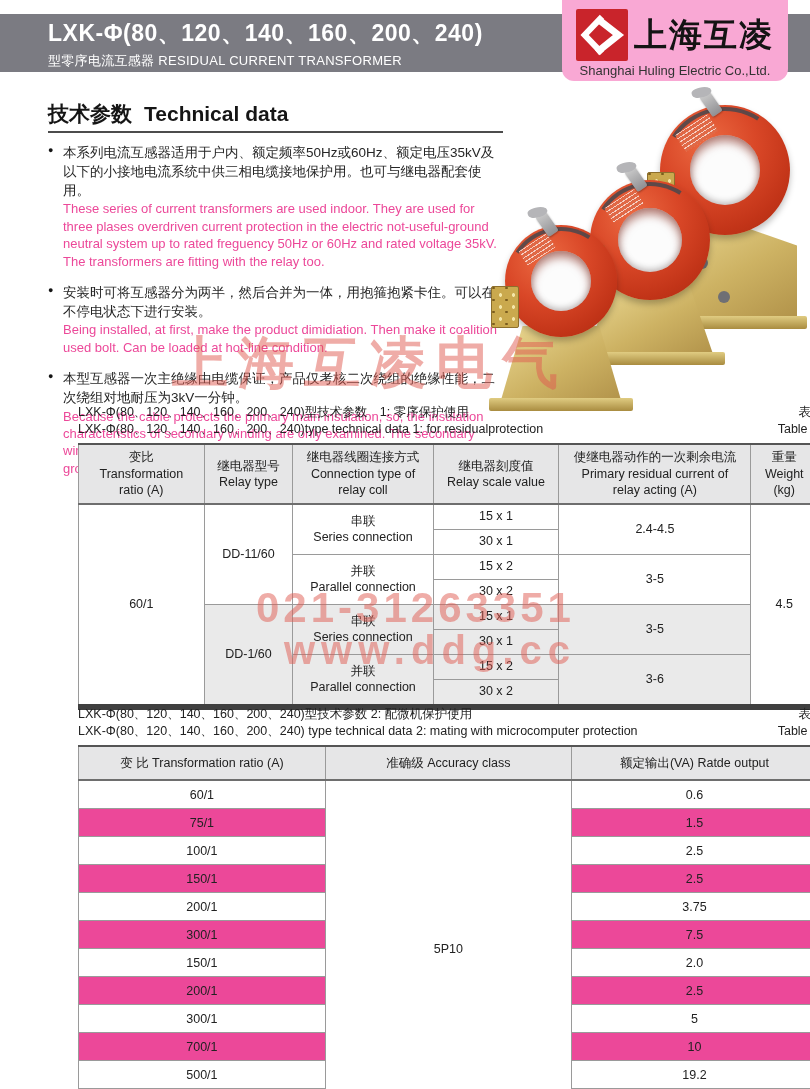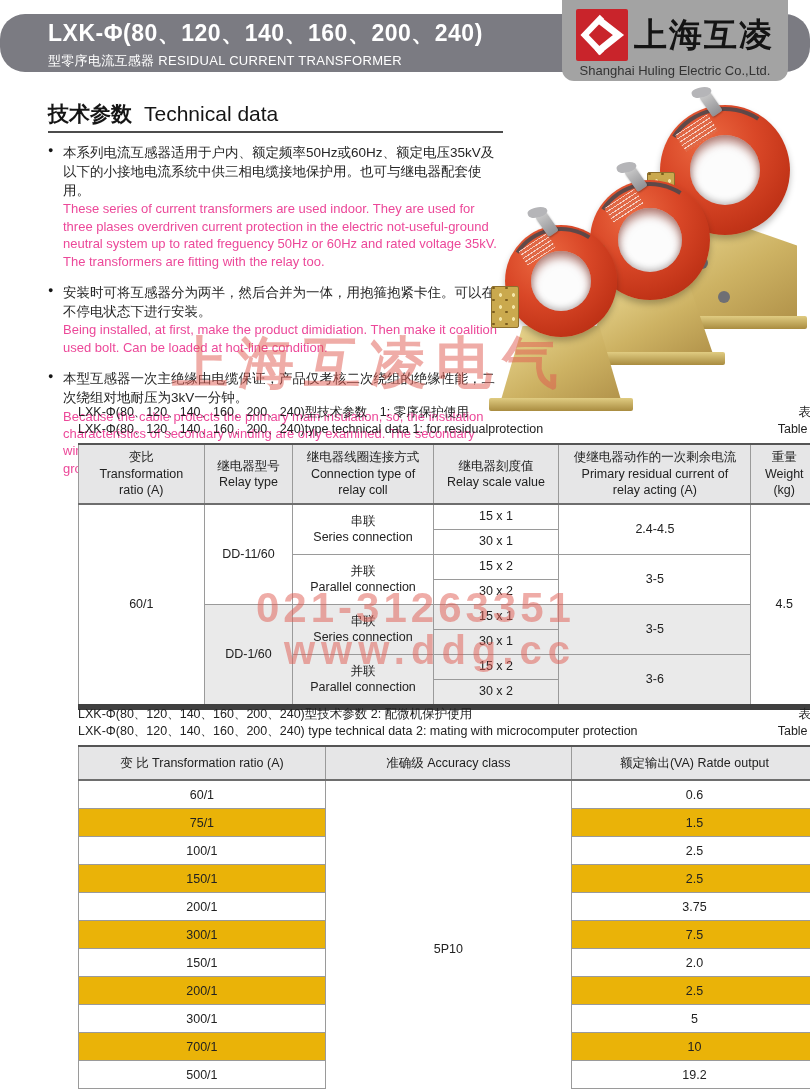--- a/index.html
+++ b/index.html
@@ -1,31 +1,31 @@
 <!DOCTYPE html>
 <html><head>
 <meta charset="utf-8">
 <style>
   html,body { margin:0; padding:0; background:#d8d8d8; }
   body { font-family:"Liberation Sans","DejaVu Sans",sans-serif; }
   .page { position:relative; width:810px; height:1089px; background:#fff; margin:0 auto; overflow:hidden; }
 
   
-  .band { position:absolute; left:0; top:14px; width:810px; height:58px; background:#7b7b82;border-radius:25px; }
+  .band { position:absolute; left:0; top:14px; width:810px; height:58px; background:#7b7b82; }
   .band-text { position:absolute; left:48px; top:4px; color:#fff; }
   .band-title { font-size:23px; font-weight:bold; letter-spacing:.5px; }
   .band-sub { font-size:13px; margin-top:3px; letter-spacing:.3px; }
-  .logo-panel { position:absolute; left:562px; top:0; width:226px; height:81px; background:#a3a3a3; border-radius:0 0 12px 12px; }
+  .logo-panel { position:absolute; left:562px; top:0; width:226px; height:81px; background:#f9a8d4; border-radius:0 0 12px 12px; }
   .logo-sq { position:absolute; left:14px; top:9px; width:52px; height:52px; background:#c9242b; border-radius:2px; }
   .brand-zh { position:absolute; left:72px; top:13px; font-size:33px; font-weight:bold; color:#141414; letter-spacing:2px; white-space:nowrap; }
   .brand-en { position:absolute; left:0; bottom:3px; width:100%; text-align:center; font-size:13px; color:#333; white-space:nowrap; }
 
   
   .sec-title { position:absolute; left:48px; top:100px; font-size:21px; font-weight:600; color:#151515; }
-  .sec-title .en { margin-left:12px; font-weight:400; }
+  .sec-title .en { margin-left:12px; font-weight:700; }
   .sec-rule { position:absolute; left:48px; top:131px; width:455px; height:2px; background:#4c4c4c; }
 
   .bullets { position:absolute; left:48px; top:143px; width:452px; }
   .bullet { position:relative; padding-left:15px; margin-bottom:13px; }
   .bullet::before { content:"●"; position:absolute; left:0; top:2px; font-size:9px; color:#141414; }
   .bullet .zh { font-size:13.5px; line-height:1.42; color:#262626; }
   .bullet .en { font-size:13px; line-height:1.34; color:#ec4899; }
 
   
   .photo { position:absolute; left:475px; top:90px; width:335px; height:345px; z-index:1; }
@@ -93,21 +93,21 @@
   th { font-weight:normal; background:#e6e6e7; white-space:pre-line; line-height:1.32; }
   thead { border-bottom:2px solid #6e6e6e; }
   .pre { white-space:pre-line; line-height:1.3; }
 
   .table1 thead th { height:56px; }
   .table1 tbody td { height:22px; line-height:1.25; }
   .table1 tr.shade td { background:#eaeaea; }
 
   .table2 thead th { height:30px; }
   .table2 tbody td { height:25px; }
-  .table2 tr.alt td { background:#eab308;margin-left:16px; }
+  .table2 tr.alt td { background:#ec4899;margin-left:16px; }
   .table2 td.acc { background:#fff; }
 </style>
 </head>
 <body>
 
 <div class="page">
 
   <div class="band">
     <div class="band-text">
       <div class="band-title">LXK-Φ(80、120、140、160、200、240)</div>

